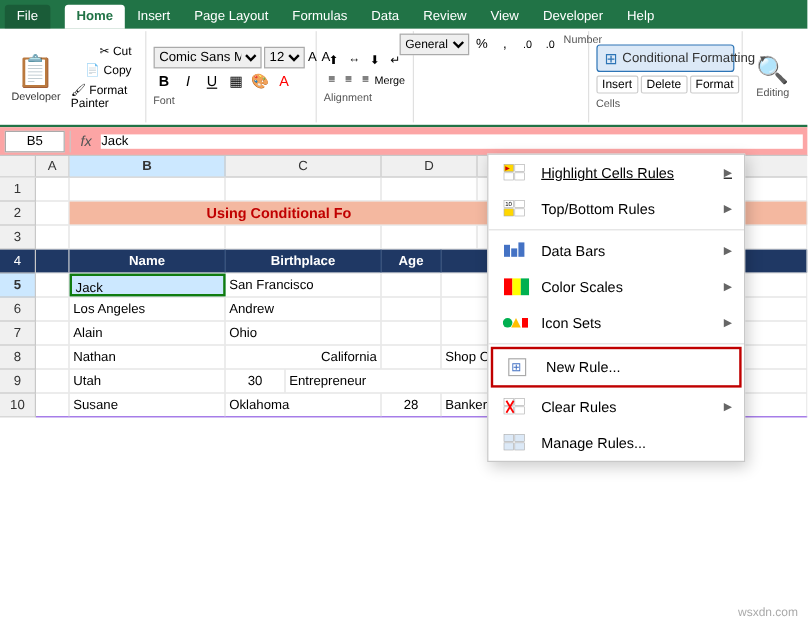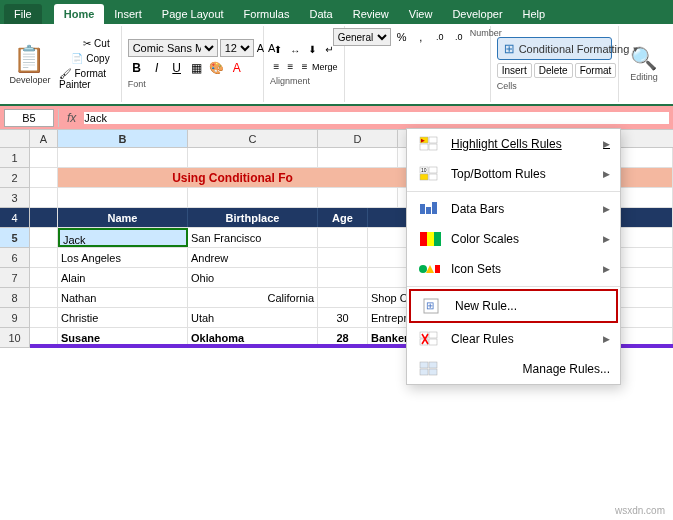--- a/index.html
+++ b/index.html
@@ -198,27 +198,26 @@
       <div style="display:flex; height:20px; border-bottom:1px solid #e0e0e0;">
         <div style="width:28px; border-right:1px solid #e0e0e0;"></div>
         <div style="width:130px; border-right:1px solid #e0e0e0; font-size:11px; line-height:20px; padding:0 3px;">Nathan</div>
         <div style="width:130px; border-right:1px solid #e0e0e0; font-size:11px; line-height:20px; padding:0 3px;text-align:right;">California</div>
         <div style="width:50px; border-right:1px solid #e0e0e0;"></div>
         <div style="flex:1; border-right:1px solid #e0e0e0; font-size:11px; line-height:20px; padding:0 3px;">Shop Owner</div>
       </div>
 
       <div style="display:flex; height:20px; border-bottom:1px solid #e0e0e0;">
         <div style="width:28px; border-right:1px solid #e0e0e0;"></div>
-        <div style="width:130px; border-right:1px solid #e0e0e0; font-size:11px; line-height:20px; padding:0 3px;">Christie</div>
         <div style="width:130px; border-right:1px solid #e0e0e0; font-size:11px; line-height:20px; padding:0 3px;">Utah</div>
         <div style="width:50px; border-right:1px solid #e0e0e0; font-size:11px; line-height:20px; padding:0 3px; text-align:center;">30</div>
         <div style="flex:1; border-right:1px solid #e0e0e0; font-size:11px; line-height:20px; padding:0 3px;">Entrepreneur</div>
       </div>
 
-      <div style="display:flex; height:20px; border-bottom:4px solid #6d28d9;font-weight:bold;">
+      <div style="display:flex; height:20px; border-bottom:1px solid #6d28d9;">
         <div style="width:28px; border-right:1px solid #e0e0e0;"></div>
         <div style="width:130px; border-right:1px solid #e0e0e0; font-size:11px; line-height:20px; padding:0 3px;">Susane</div>
         <div style="width:130px; border-right:1px solid #e0e0e0; font-size:11px; line-height:20px; padding:0 3px;">Oklahoma</div>
         <div style="width:50px; border-right:1px solid #e0e0e0; font-size:11px; line-height:20px; padding:0 3px; text-align:center;">28</div>
         <div style="flex:1; border-right:1px solid #e0e0e0; font-size:11px; line-height:20px; padding:0 3px;">Banker</div>
       </div>
     </div>
   </div>
 </div>
 
@@ -310,21 +309,21 @@
         <rect x="1" y="8" width="8" height="6" fill="#fff" stroke="#aaa" stroke-width="0.5"></rect>
         <rect x="10" y="8" width="8" height="6" fill="#fff" stroke="#aaa" stroke-width="0.5"></rect>
         <line x1="3" y1="3" x2="9" y2="13" stroke="#f00" stroke-width="1.5"></line>
         <line x1="9" y1="3" x2="3" y2="13" stroke="#f00" stroke-width="1.5"></line>
       </svg>
     </div>
     <span style="flex:1;">Clear Rules</span>
     <span style="color:#666; font-size:9px;">▶</span>
   </div>
 
-  <div style="display:flex; align-items:center; padding:5px 10px; cursor:pointer; gap:8px;text-align:right;">
+  <div style="display:flex; align-items:center; padding:5px 10px; cursor:pointer; gap:8px;">
     <div style="width:26px; height:20px; display:flex; align-items:center; justify-content:center; flex-shrink:0;">
       <svg width="22" height="16" viewBox="0 0 22 16">
         <rect x="1" y="1" width="8" height="6" fill="#dce9f7" stroke="#aaa" stroke-width="0.5"></rect>
         <rect x="10" y="1" width="8" height="6" fill="#dce9f7" stroke="#aaa" stroke-width="0.5"></rect>
         <rect x="1" y="8" width="8" height="6" fill="#dce9f7" stroke="#aaa" stroke-width="0.5"></rect>
         <rect x="10" y="8" width="8" height="6" fill="#dce9f7" stroke="#aaa" stroke-width="0.5"></rect>
       </svg>
     </div>
     <span style="flex:1;">Manage Rules...</span>
   </div>

